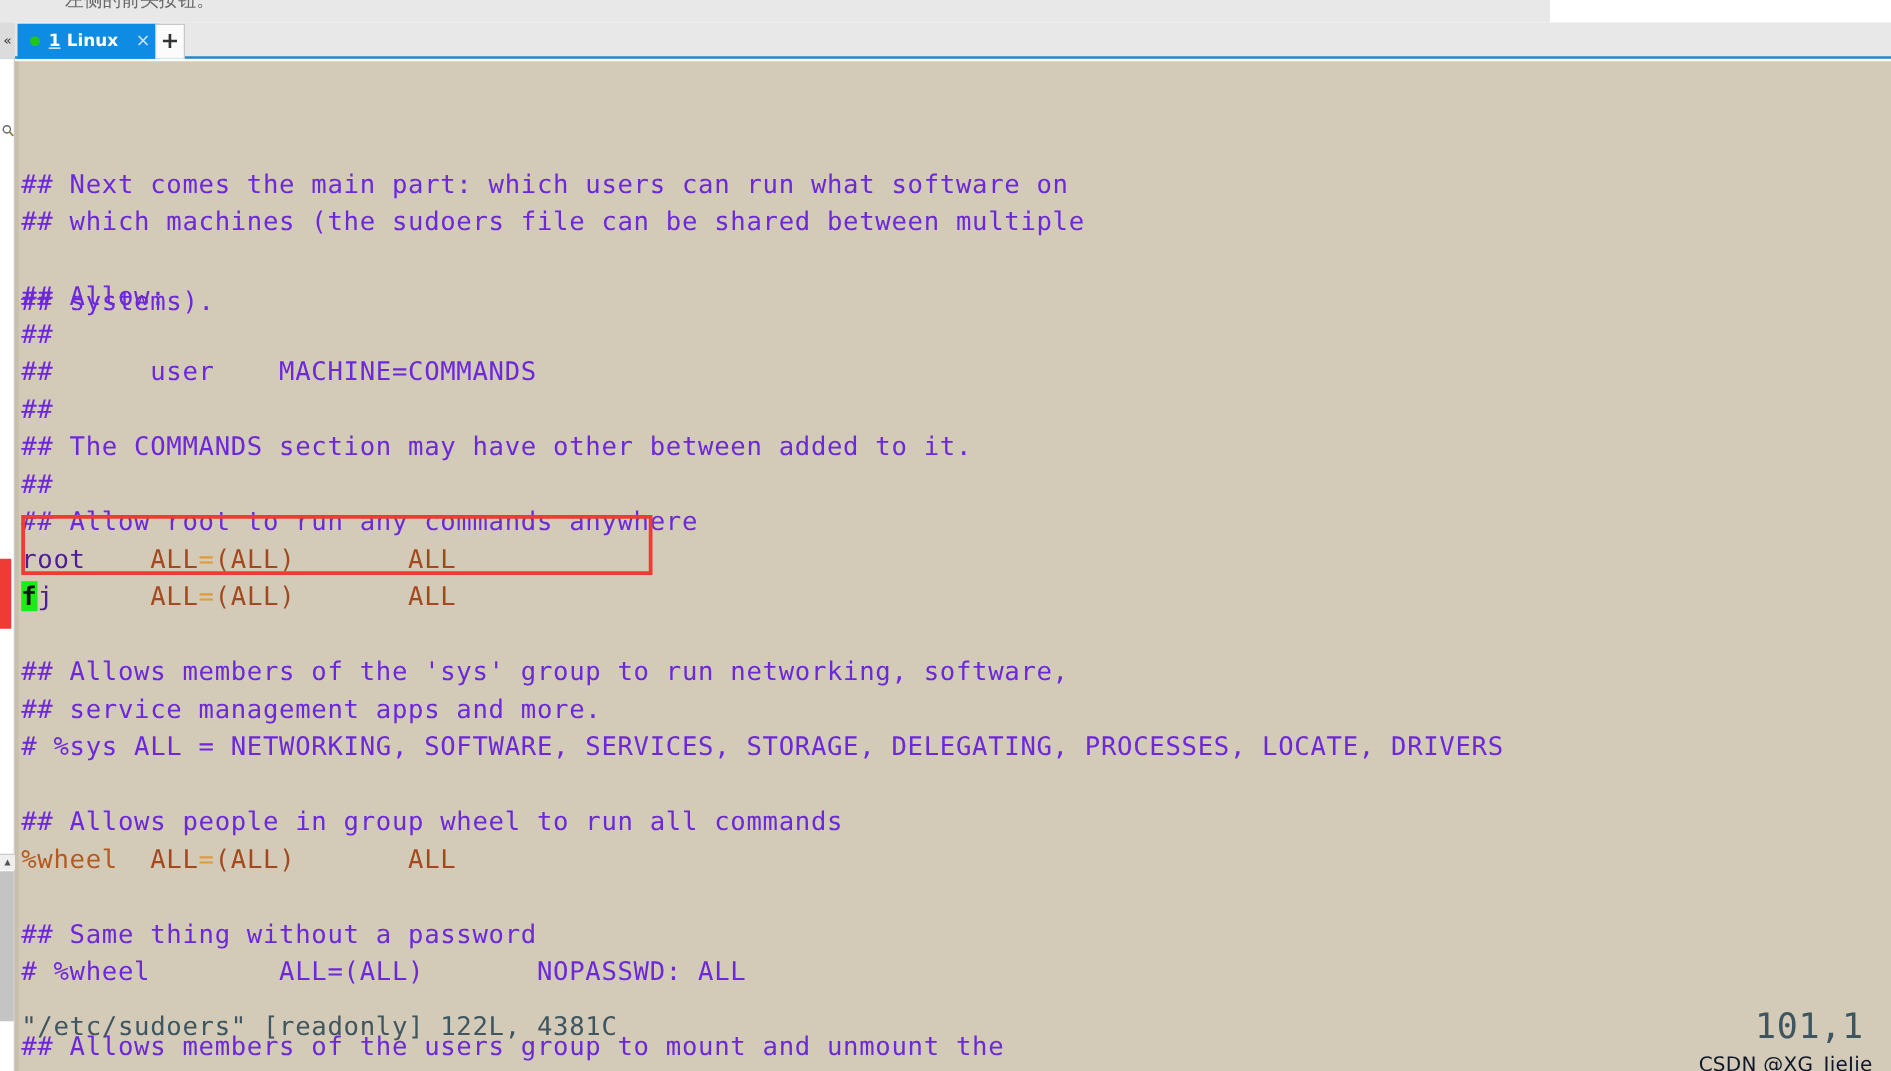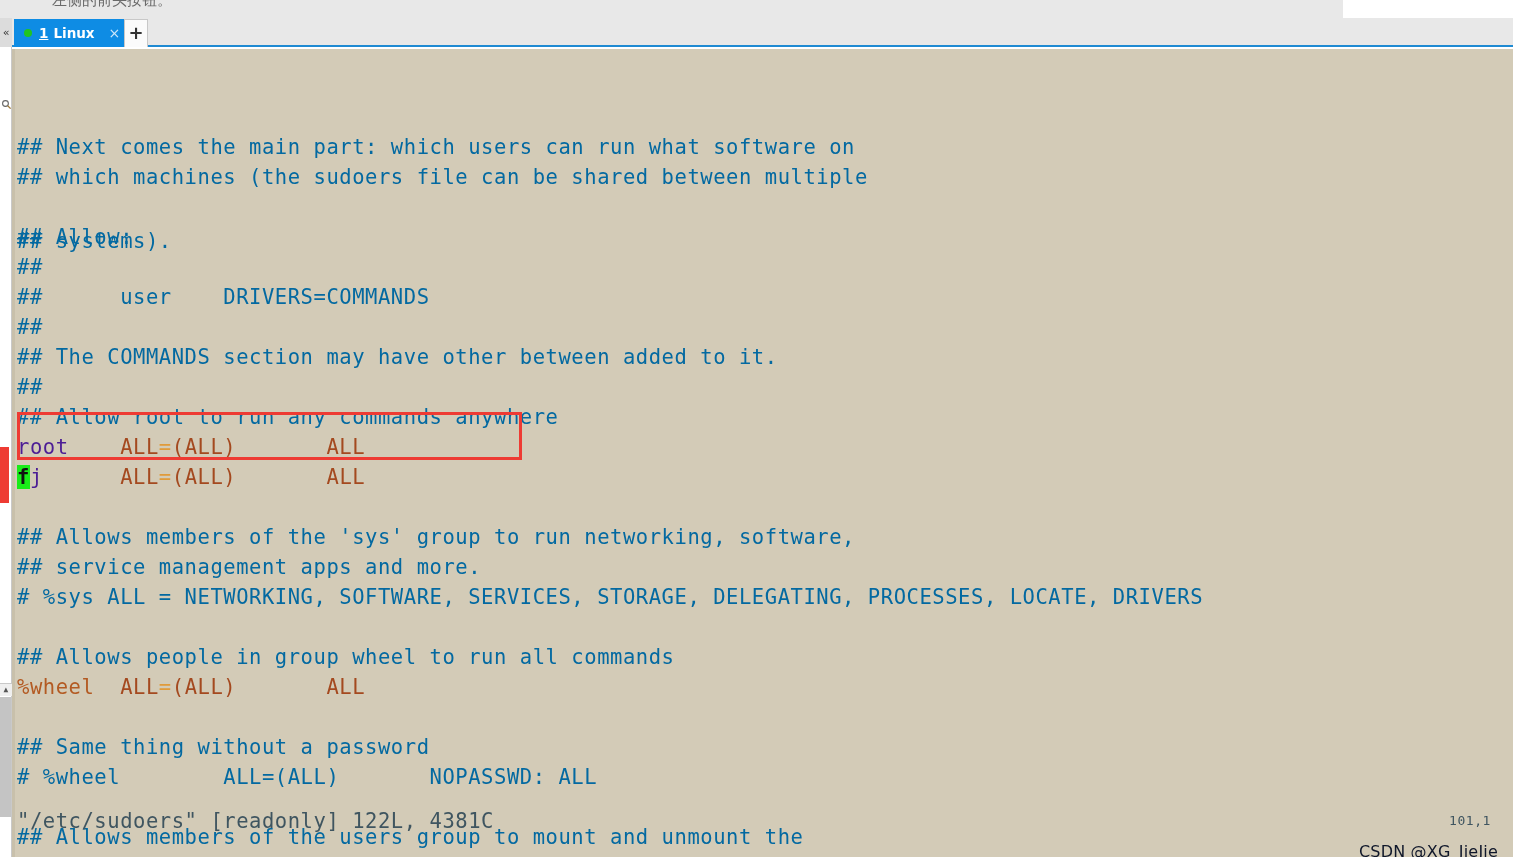--- a/index.html
+++ b/index.html
@@ -12,21 +12,21 @@
     height: 857px;
     overflow: hidden;
     font-family: "DejaVu Sans Mono", monospace;
     position: relative;
   }
 
   
   .top-strip {
     position: absolute;
     left: 0; top: 0;
-    width: 1343px;
+    width: 1240px;
     height: 18px;
     background: #e8e8e8;
     overflow: hidden;
   }
   .top-strip-text {
     position: absolute;
     left: 52px;
     top: -9px;
     font-family: "DejaVu Sans", sans-serif;
     font-size: 15px;
@@ -165,21 +165,21 @@
   .line {
     position: absolute;
     left: 5px;
     white-space: pre;
     font-family: "DejaVu Sans Mono", monospace;
     font-size: 20.5px;
     letter-spacing: 0.55px;
     line-height: 30px;
     height: 30px;
   }
-  .cmt   { color: #0369a1; }
+  .cmt   { color: #6d28d9; }
   .user  { color: #4c1d95; }
   .grp   { color: #b35a22; }
   .allw  { color: #a4491f; }
   .eqs   { color: #e09b3a; }
   .plain { color: #3f5560; }
 
   
   .cursor {
     background: #19ec19;
     color: #111111;
@@ -208,21 +208,21 @@
     font-size: 20.5px;
     letter-spacing: 0.55px;
     line-height: 30px;
     color: #3f5560;
   }
   .ruler {
     position: absolute;
     right: 22px;
     top: 757px;
     font-family: "DejaVu Sans Mono", monospace;
-    font-size: 13px;
+    font-size: 28px;
     letter-spacing: 0.55px;
     line-height: 30px;
     color: #3f5560;
   }
   .watermark {
     position: absolute;
     right: 15px;
     top: 793px;
     font-family: "DejaVu Sans", sans-serif;
     font-size: 16px;
@@ -266,21 +266,21 @@
 
 <div class="terminal">
   <div class="term-left-edge"></div>
 
   <div id="term-lines">
       <div class="line" style="top: 83px;"><span class="cmt">## Next comes the main part: which users can run what software on</span></div>
       <div class="line" style="top: 113px;"><span class="cmt">## which machines (the sudoers file can be shared between multiple</span></div>
       <div class="line" style="top: 143px; margin-top: 34px;"><span class="cmt">## systems).</span></div>
       <div class="line" style="top: 173px;"><span class="cmt">## Allow:</span></div>
       <div class="line" style="top: 203px;"><span class="cmt">##</span></div>
-      <div class="line" style="top: 233px;"><span class="cmt">##      user    DRIVERS=COMMANDS</span></div>
+      <div class="line" style="top: 233px;"><span class="cmt">##      user    MACHINE=COMMANDS</span></div>
       <div class="line" style="top: 263px;"><span class="cmt">##</span></div>
       <div class="line" style="top: 293px;"><span class="cmt">## The COMMANDS section may have other between added to it.</span></div>
       <div class="line" style="top: 323px;"><span class="cmt">##</span></div>
       <div class="line" style="top: 353px;"><span class="cmt">## Allow root to run any commands anywhere</span></div>
       <div class="line" style="top: 383px;"><span class="user">root</span><span class="plain">    </span><span class="allw">ALL</span><span class="eqs">=</span><span class="allw">(ALL)</span><span class="plain">       </span><span class="allw">ALL</span></div>
       <div class="line" style="top: 413px;"><span class="cursor">f</span><span class="user">j</span><span class="plain">      </span><span class="allw">ALL</span><span class="eqs">=</span><span class="allw">(ALL)</span><span class="plain">       </span><span class="allw">ALL</span></div>
       <div class="line" style="top: 443px;"><span class="cmt"></span></div>
       <div class="line" style="top: 473px;"><span class="cmt">## Allows members of the 'sys' group to run networking, software,</span></div>
       <div class="line" style="top: 503px;"><span class="cmt">## service management apps and more.</span></div>
       <div class="line" style="top: 533px;"><span class="cmt"># %sys ALL = NETWORKING, SOFTWARE, SERVICES, STORAGE, DELEGATING, PROCESSES, LOCATE, DRIVERS</span></div>

